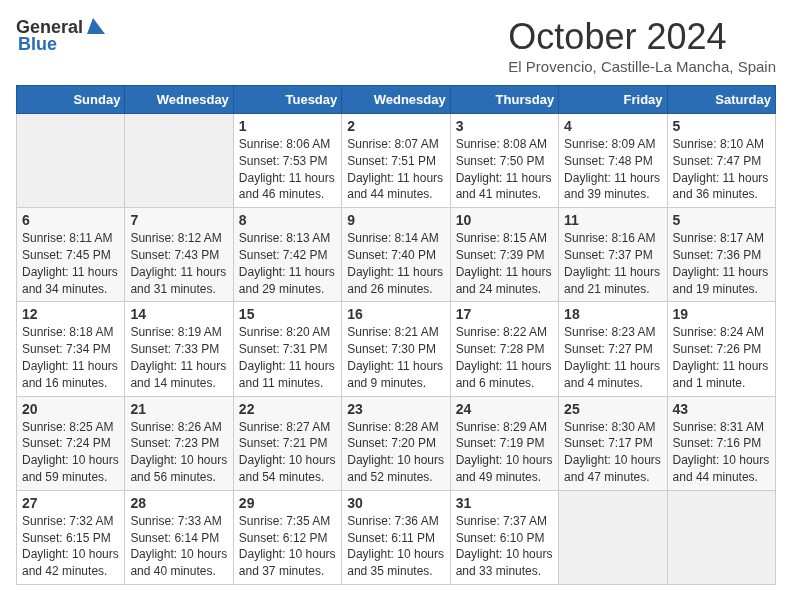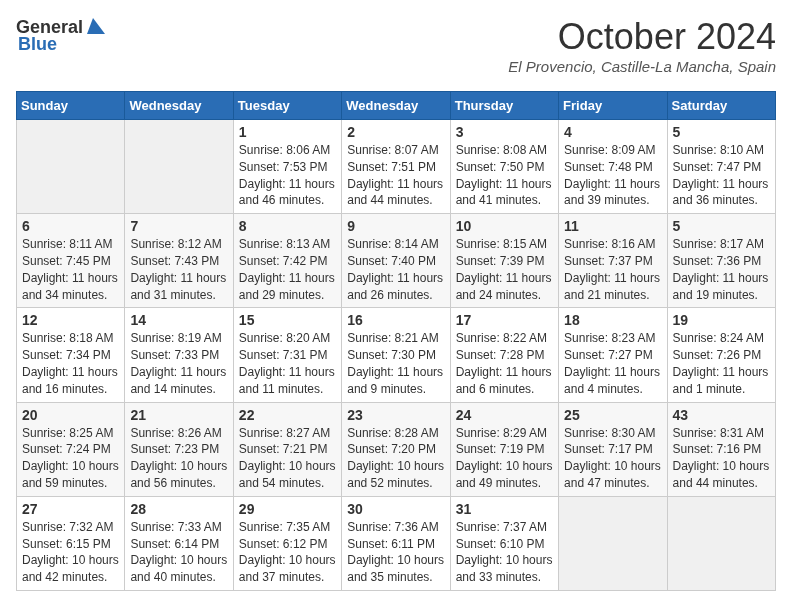--- a/index.html
+++ b/index.html
@@ -7,47 +7,46 @@
       font-family: Arial, sans-serif;
       background: #fff;
       width: 792px;
       min-height: 612px;
       padding: 16px;
     }
     .header-area {
       display: flex;
       justify-content: space-between;
       align-items: flex-start;
-      margin-bottom: 16px;
+      margin-bottom: 10px;
     }
     .title-area {
-      text-align: right;
+      text-align: left;
     }
     .month-title {
       font-size: 36px;
       font-weight: normal;
       color: #333;
     }
     .location-subtitle {
       font-size: 15px;
       color: #555;
-      font-style: italic;
     }
     table {
       width: 100%;
       border-collapse: collapse;
       table-layout: fixed;
     }
     th {
       background-color: #2a6db5;
       color: #fff;
       font-size: 13px;
       font-weight: bold;
       padding: 6px 4px;
-      text-align: left;
+      text-align: right;
       border: 1px solid #1a5a9a;
     }
     td {
       border: 1px solid #ccc;
       vertical-align: top;
       padding: 4px 5px;
       font-size: 10.5px;
       color: #333;
       height: 80px;
       background: #fff;

